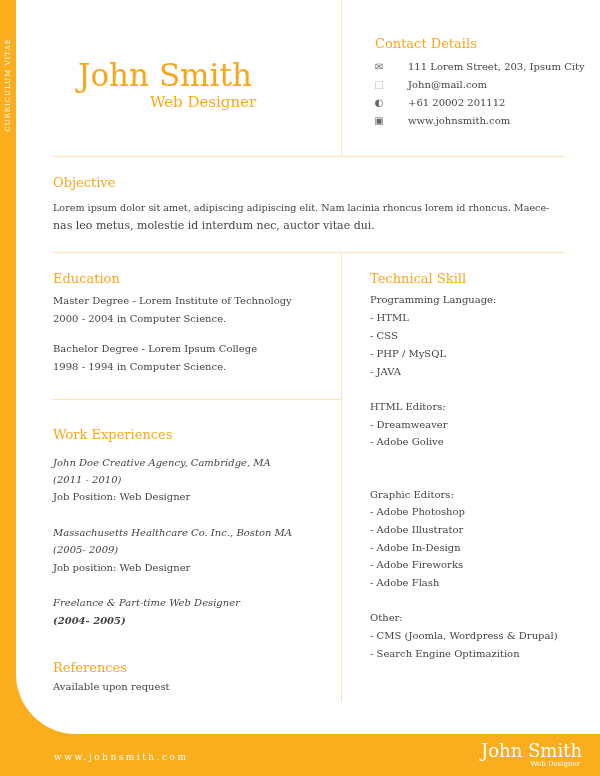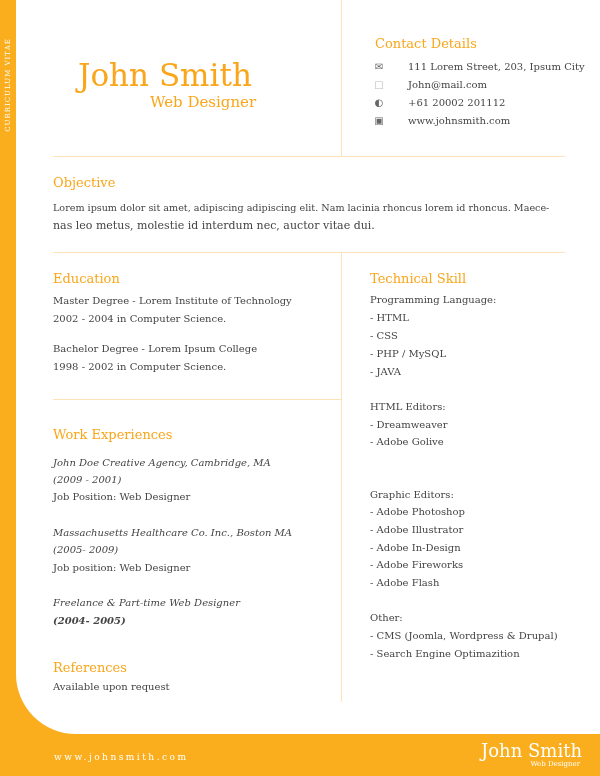--- a/index.html
+++ b/index.html
@@ -59,27 +59,27 @@
     <span class="ic">▣</span>
     <span>www.johnsmith.com</span>
   </div>
 
   <div class="h" style="left:53px;top:175px;">Objective</div>
   <div class="t" style="left:53px;top:199px;font-size:9.6px;">Lorem ipsum dolor sit amet, adipiscing adipiscing elit. Nam lacinia rhoncus lorem id rhoncus. Maece-</div>
   <div class="t" style="left:53px;top:217px;font-size:11px;">nas leo metus, molestie id interdum nec, auctor vitae dui.</div>
 
   <div class="h" style="left:53px;top:271px;">Education</div>
   <div class="t" style="left:53px;top:292px;">Master Degree - Lorem Institute of Technology</div>
-  <div class="t" style="left:53px;top:310px;">2002 - 2004 in Computer Science.</div>
+  <div class="t" style="left:53px;top:310px;">2000 - 2004 in Computer Science.</div>
   <div class="t" style="left:53px;top:340px;">Bachelor Degree - Lorem Ipsum College</div>
-  <div class="t" style="left:53px;top:358px;">1998 - 2002 in Computer Science.</div>
+  <div class="t" style="left:53px;top:358px;">1998 - 1994 in Computer Science.</div>
 
   <div class="h" style="left:53px;top:427px;">Work Experiences</div>
   <div class="t i" style="left:53px;top:454px;">John Doe Creative Agency, Cambridge, MA</div>
-  <div class="t i" style="left:53px;top:471px;">(2009 - 2001)</div>
+  <div class="t i" style="left:53px;top:471px;">(2011 - 2010)</div>
   <div class="t" style="left:53px;top:488px;">Job Position: Web Designer</div>
   <div class="t i" style="left:53px;top:524px;">Massachusetts Healthcare Co. Inc., Boston MA</div>
   <div class="t i" style="left:53px;top:541px;">(2005- 2009)</div>
   <div class="t" style="left:53px;top:559px;">Job position: Web Designer</div>
   <div class="t i" style="left:53px;top:594px;">Freelance &amp; Part-time Web Designer</div>
   <div class="t i" style="left:53px;top:612px;font-weight:bold;">(2004- 2005)</div>
 
   <div class="h" style="left:53px;top:660px;">References</div>
   <div class="t" style="left:53px;top:678px;">Available upon request</div>
 

